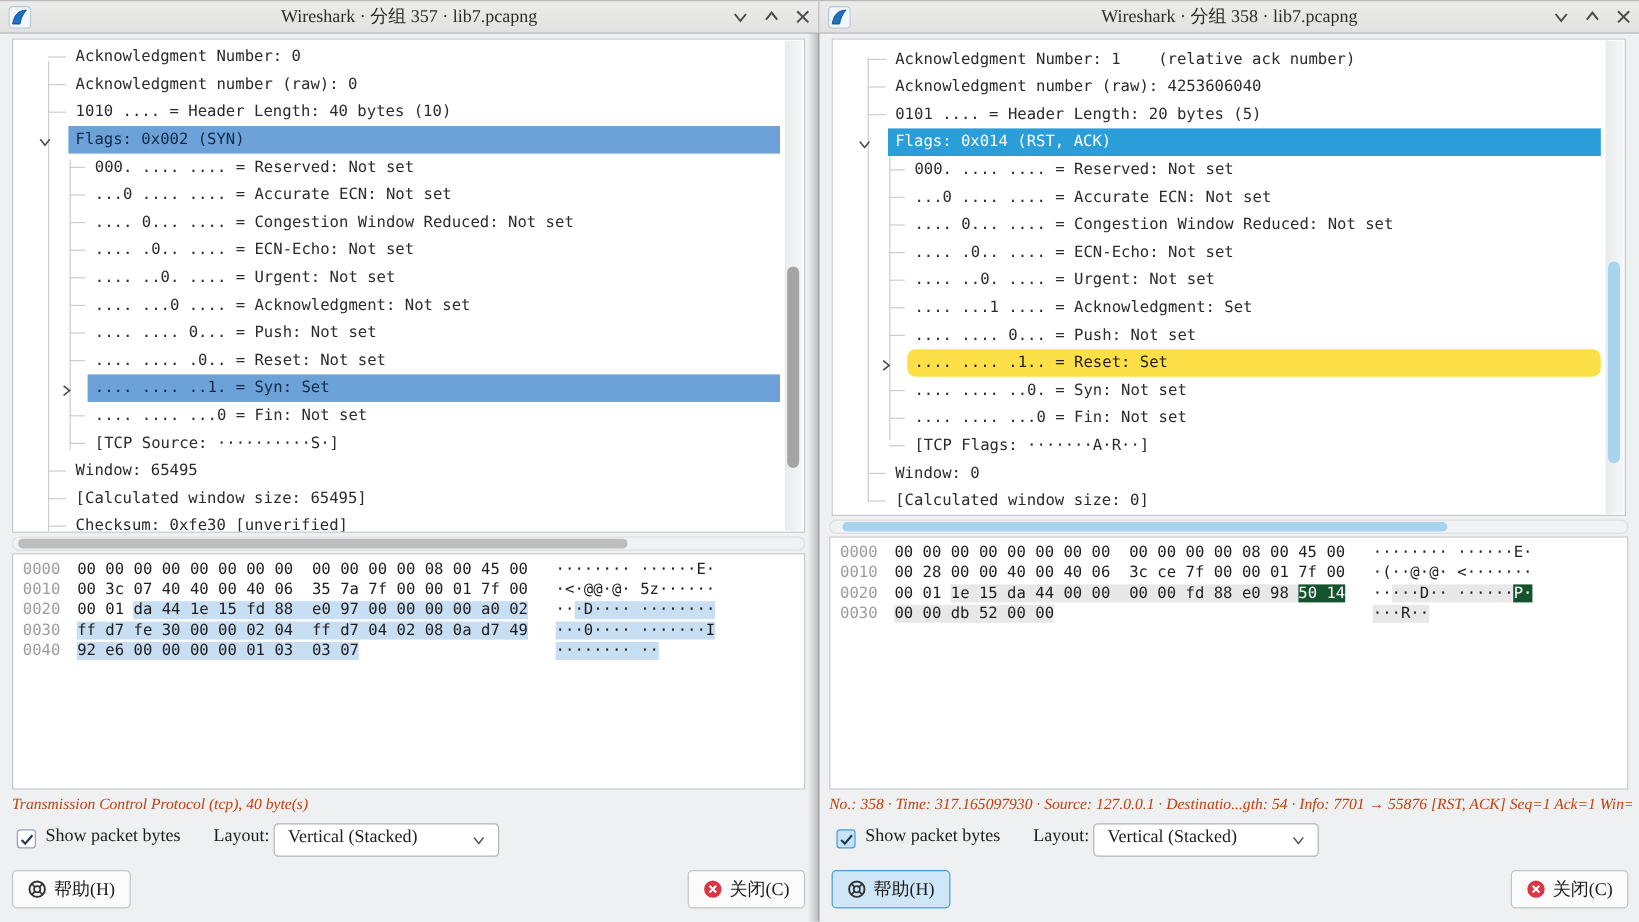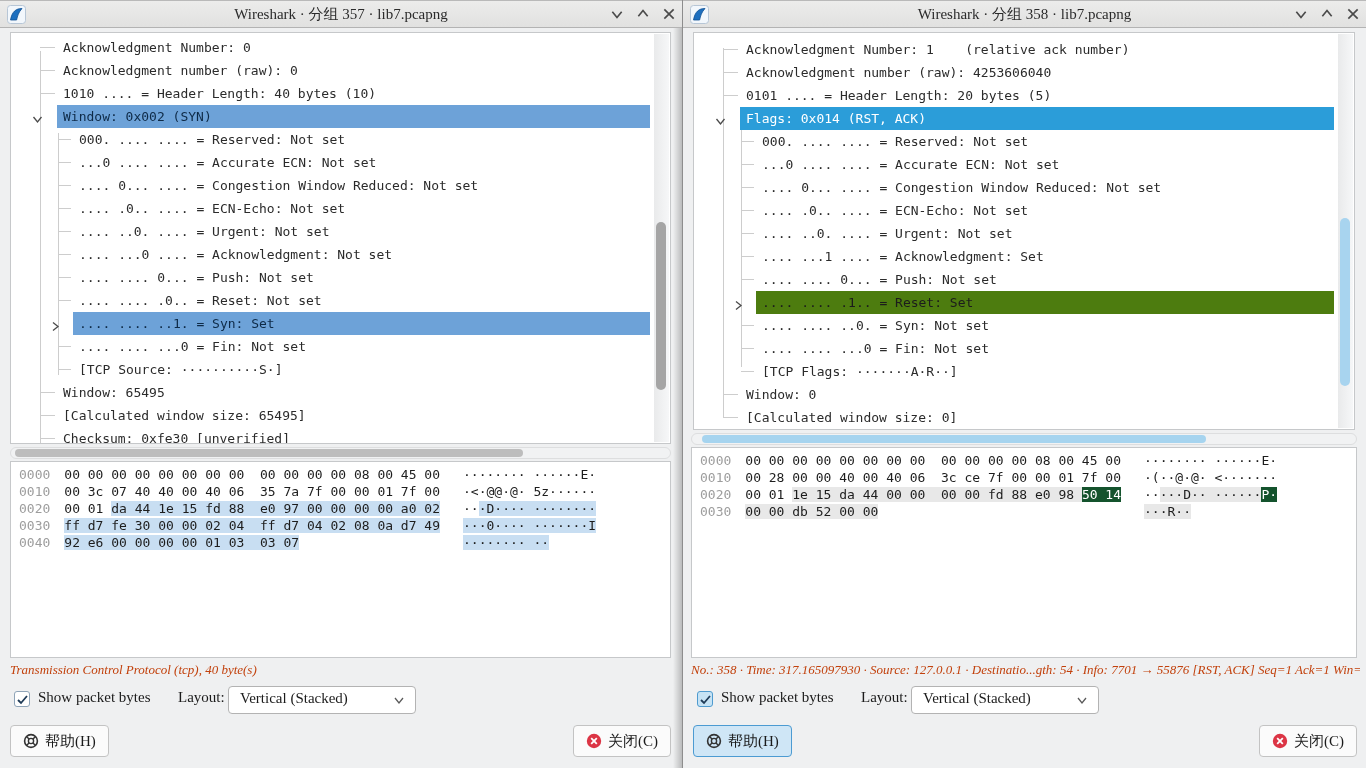--- a/index.html
+++ b/index.html
@@ -23,21 +23,21 @@
   .trows{position:absolute;left:0;top:0;right:0;bottom:0;}
   .win-left .trows{padding-top:3px;}
   .win-right .trows{padding-top:5px;}
   .trow{position:relative;height:23px;line-height:23px;
     font-family:"DejaVu Sans Mono","Liberation Mono",monospace;font-size:13px;color:#2b2b2b;}
   .band{position:absolute;top:0;bottom:0;right:20px;padding-left:6px;white-space:pre;overflow:hidden;}
   .band-r{left:46px;}
   .band-c{left:62px;}
   .hl-sel{background:#6da2d8;color:#0e2a47;}
   .hl-active{background:#2b9dd9;color:#ffffff;}
-  .hl-find{background:#4d7c0f;color:#1c1c1c;}
+  .hl-find{background:#fde047;color:#1c1c1c;border-radius:7px;}
   .tick{position:absolute;top:11px;border-top:1px solid #cdcdcd;}
   .tick-r{left:29px;width:15px;}
   .tick-c{left:47px;width:13px;}
   .chev{position:absolute;top:5px;width:13px;height:13px;}
   .chev-r{left:20px;}
   .chev-c{left:38px;}
   .guide{position:absolute;width:0;border-left:1px solid #cdcdcd;}
   .guide-root{left:29px;}
   .guide-child{left:47px;}
   .win-left .guide-root{top:18px;bottom:0;}
@@ -135,21 +135,21 @@
           <div class="band band-r">Acknowledgment number (raw): 0</div>
         </div>
         <div class="trow">
           <span class="tick tick-r"></span>
           <div class="band band-r">1010 .... = Header Length: 40 bytes (10)</div>
         </div>
         <div class="trow">
           <span class="chev chev-r"><svg width="13" height="13" viewBox="0 0 13 13">
               <polyline points="2.5,4 6.5,9 10.5,4" fill="none" stroke="#4a4a4a" stroke-width="1.3"></polyline>
             </svg></span>
-          <div class="band band-r hl-sel">Window: 0x002 (SYN)</div>
+          <div class="band band-r hl-sel">Flags: 0x002 (SYN)</div>
         </div>
         <div class="trow">
           <span class="tick tick-c"></span>
           <div class="band band-c">000. .... .... = Reserved: Not set</div>
         </div>
         <div class="trow">
           <span class="tick tick-c"></span>
           <div class="band band-c">...0 .... .... = Accurate ECN: Not set</div>
         </div>
         <div class="trow">

